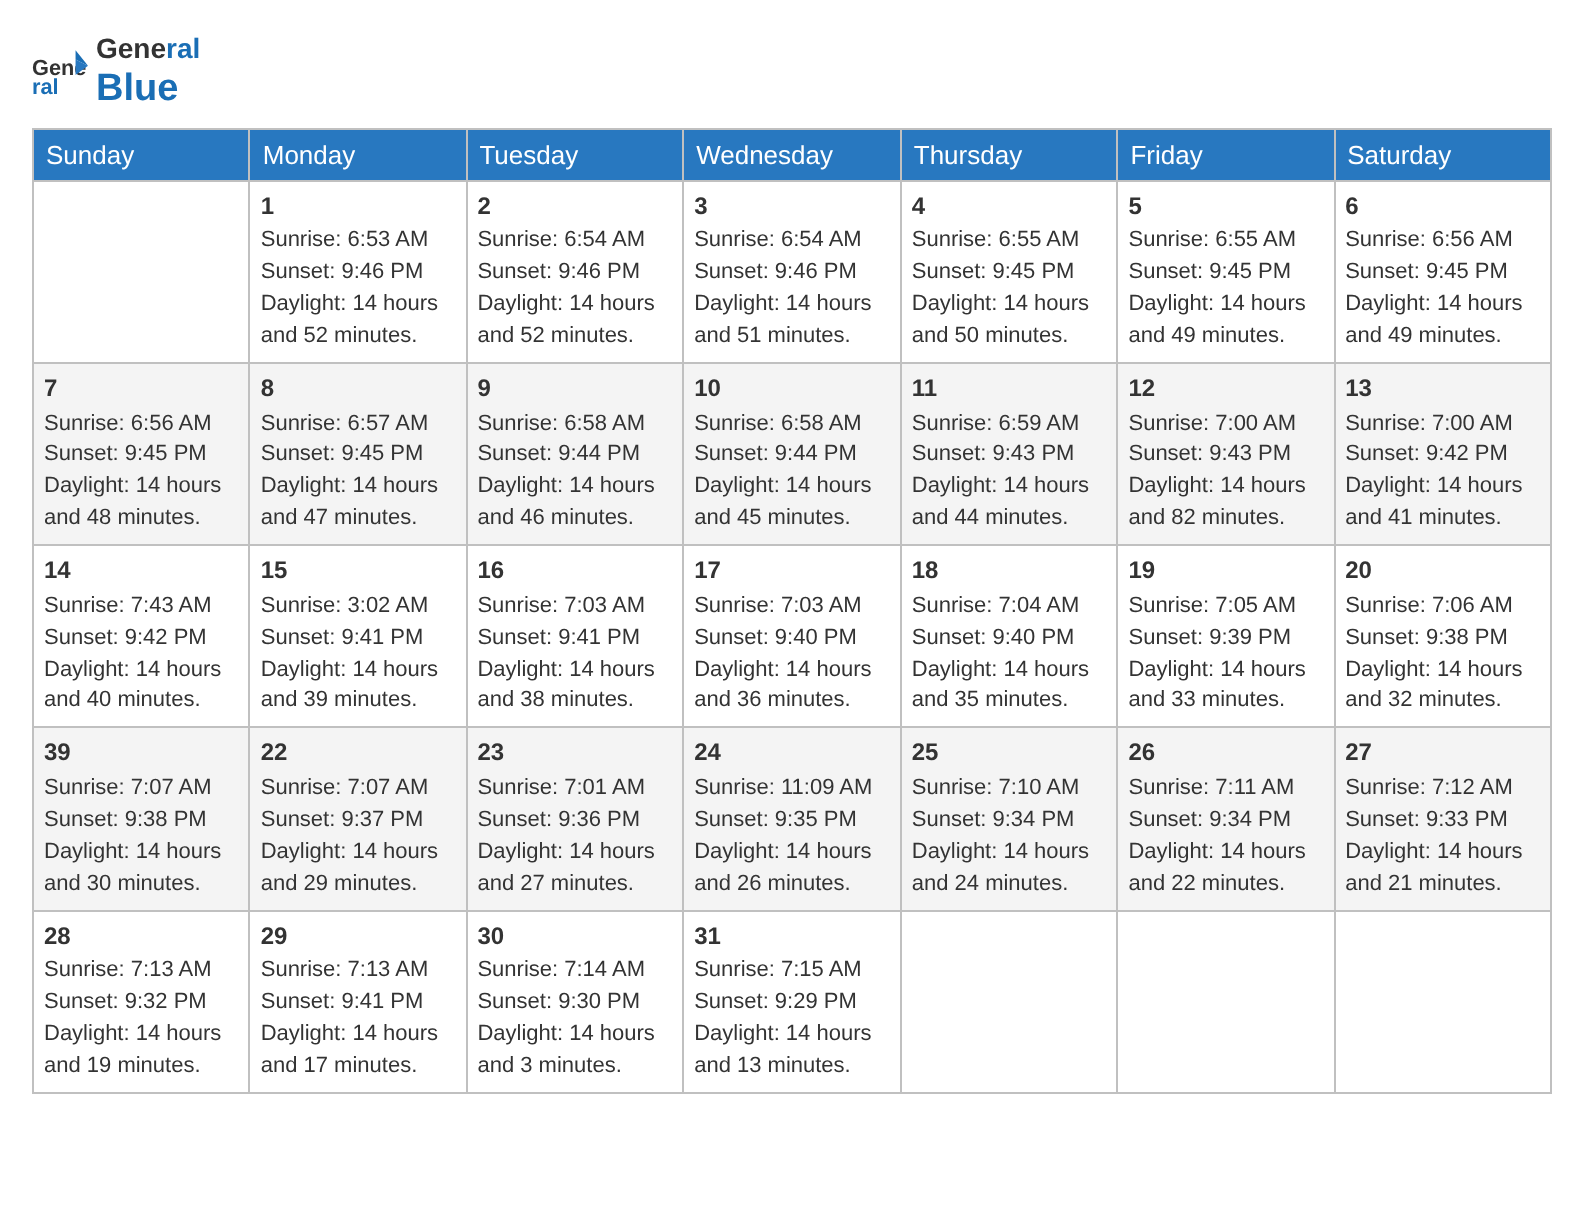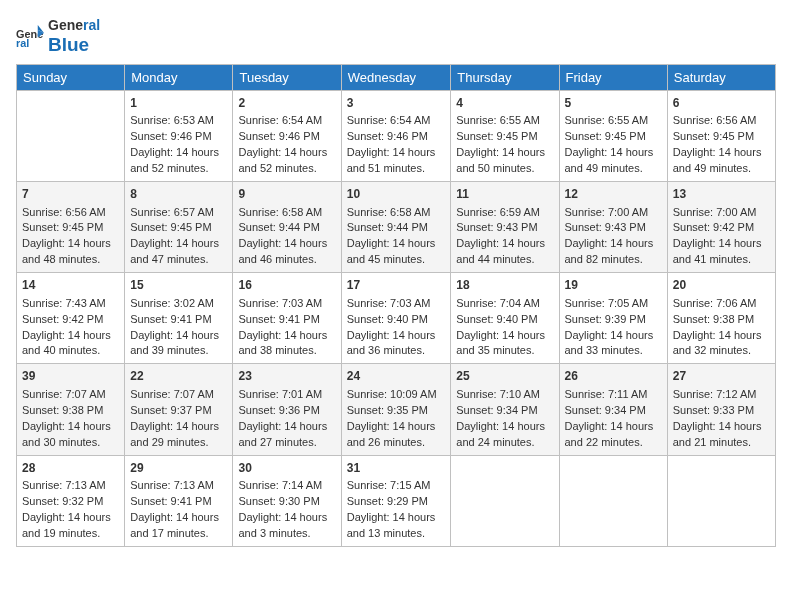--- a/index.html
+++ b/index.html
@@ -268,21 +268,21 @@
         </td>
         <td>
           <span class="day-num">23</span>
           <div>Sunrise: 7:01 AM</div>
           <div>Sunset: 9:36 PM</div>
           <div>Daylight: 14 hours</div>
           <div>and 27 minutes.</div>
         </td>
         <td>
           <span class="day-num">24</span>
-          <div>Sunrise: 10:09 AM</div>
+          <div>Sunrise: 11:09 AM</div>
           <div>Sunset: 9:35 PM</div>
           <div>Daylight: 14 hours</div>
           <div>and 26 minutes.</div>
         </td>
         <td>
           <span class="day-num">25</span>
           <div>Sunrise: 7:10 AM</div>
           <div>Sunset: 9:34 PM</div>
           <div>Daylight: 14 hours</div>
           <div>and 24 minutes.</div>

